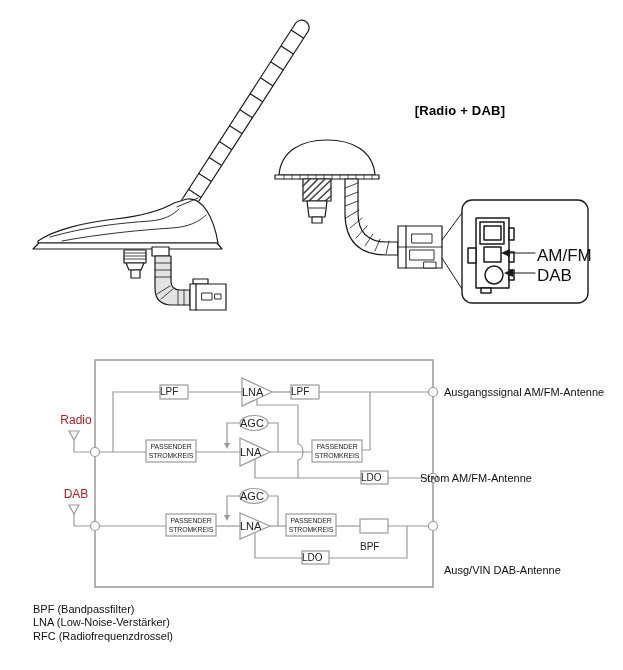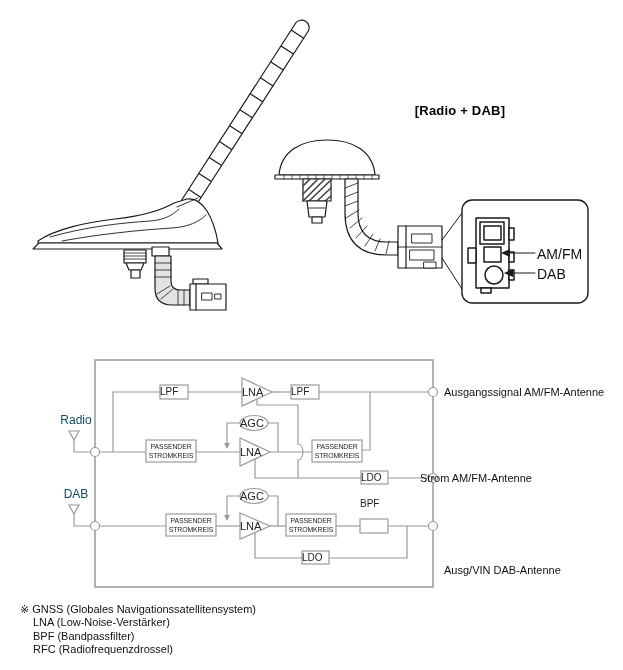--- a/index.html
+++ b/index.html
@@ -2,23 +2,23 @@
 <html><head>
 <meta charset="utf-8">
 <style>
   html,body{margin:0;padding:0;background:#fff;}
   .page{position:relative;width:623px;height:670px;background:#fff;overflow:hidden;
         font-family:"Liberation Sans","DejaVu Sans",sans-serif;color:#000;}
   .page svg{position:absolute;left:0;top:0;}
   .lbl{position:absolute;white-space:nowrap;line-height:1.1;}
   .c{text-align:center;}
   .title{font-weight:bold;font-size:13px;letter-spacing:0.2px;}
-  .io{font-size:12px;color:#0c4a6e;}
+  .io{font-size:12px;color:#b91c1c;}
   .out{font-size:11px;color:#111;}
-  .port{font-size:14px;color:#111;}
+  .port{font-size:17px;color:#111;}
   .box-lbl{position:absolute;text-align:left;font-size:10px;color:#222;}
   .sm{font-size:11px;}
   .pbox{position:absolute;width:50px;height:22px;display:flex;flex-direction:column;
         justify-content:center;text-align:center;font-size:6.9px;line-height:9.5px;
         color:#222;letter-spacing:-0.1px;}
   .fn{position:absolute;left:20px;top:603px;font-size:11px;line-height:13.4px;color:#111;}
   .fn .ind{margin-left:13px;}
 </style>
 </head>
 <body>
@@ -229,21 +229,21 @@
 
   <div class="box-lbl" style="left:160px;top:385px;width:28px;line-height:14px;">LPF</div>
   <div class="box-lbl" style="left:291px;top:385px;width:28px;line-height:14px;">LPF</div>
   <div class="box-lbl sm" style="left:242px;top:386px;width:24px;line-height:13px;">LNA</div>
   <div class="box-lbl sm" style="left:240px;top:446px;width:24px;line-height:13px;">LNA</div>
   <div class="box-lbl sm" style="left:240px;top:520px;width:24px;line-height:13px;">LNA</div>
   <div class="box-lbl sm" style="left:240px;top:417px;width:28px;line-height:13px;">AGC</div>
   <div class="box-lbl sm" style="left:240px;top:490px;width:28px;line-height:13px;">AGC</div>
   <div class="box-lbl" style="left:361px;top:471px;width:27px;line-height:13px;">LDO</div>
   <div class="box-lbl" style="left:302px;top:551px;width:27px;line-height:13px;">LDO</div>
-  <div class="box-lbl" style="left:360px;top:497px;width:28px;line-height:14px;">BPF</div>
+  <div class="box-lbl" style="left:360px;top:540px;width:28px;line-height:14px;">BPF</div>
 
   <div class="pbox" style="left:146px;top:440px;">
     <div>PASSENDER</div>
     <div>STROMKREIS</div>
   </div>
   <div class="pbox" style="left:312px;top:440px;">
     <div>PASSENDER</div>
     <div>STROMKREIS</div>
   </div>
   <div class="pbox" style="left:166px;top:514px;">
@@ -253,19 +253,18 @@
   <div class="pbox" style="left:286px;top:514px;">
     <div>PASSENDER</div>
     <div>STROMKREIS</div>
   </div>
 
   <div class="lbl out" style="left:444px;top:386px;">Ausgangssignal AM/FM-Antenne</div>
   <div class="lbl out" style="left:420px;top:472px;">Strom AM/FM-Antenne</div>
   <div class="lbl out" style="left:444px;top:520px;margin-top:44px;">Ausg/VIN DAB-Antenne</div>
 
   <div class="fn">
-    <div><span>※</span> <span>GNSS (Globales Navigationssatellitensystem)</span></div>
+    <div class="ind">BPF (Bandpassfilter)</div>
     <div class="ind">LNA (Low-Noise-Verstärker)</div>
-    <div class="ind">BPF (Bandpassfilter)</div>
     <div class="ind">RFC (Radiofrequenzdrossel)</div>
   </div>
 
 </div>
 
 </body></html>

